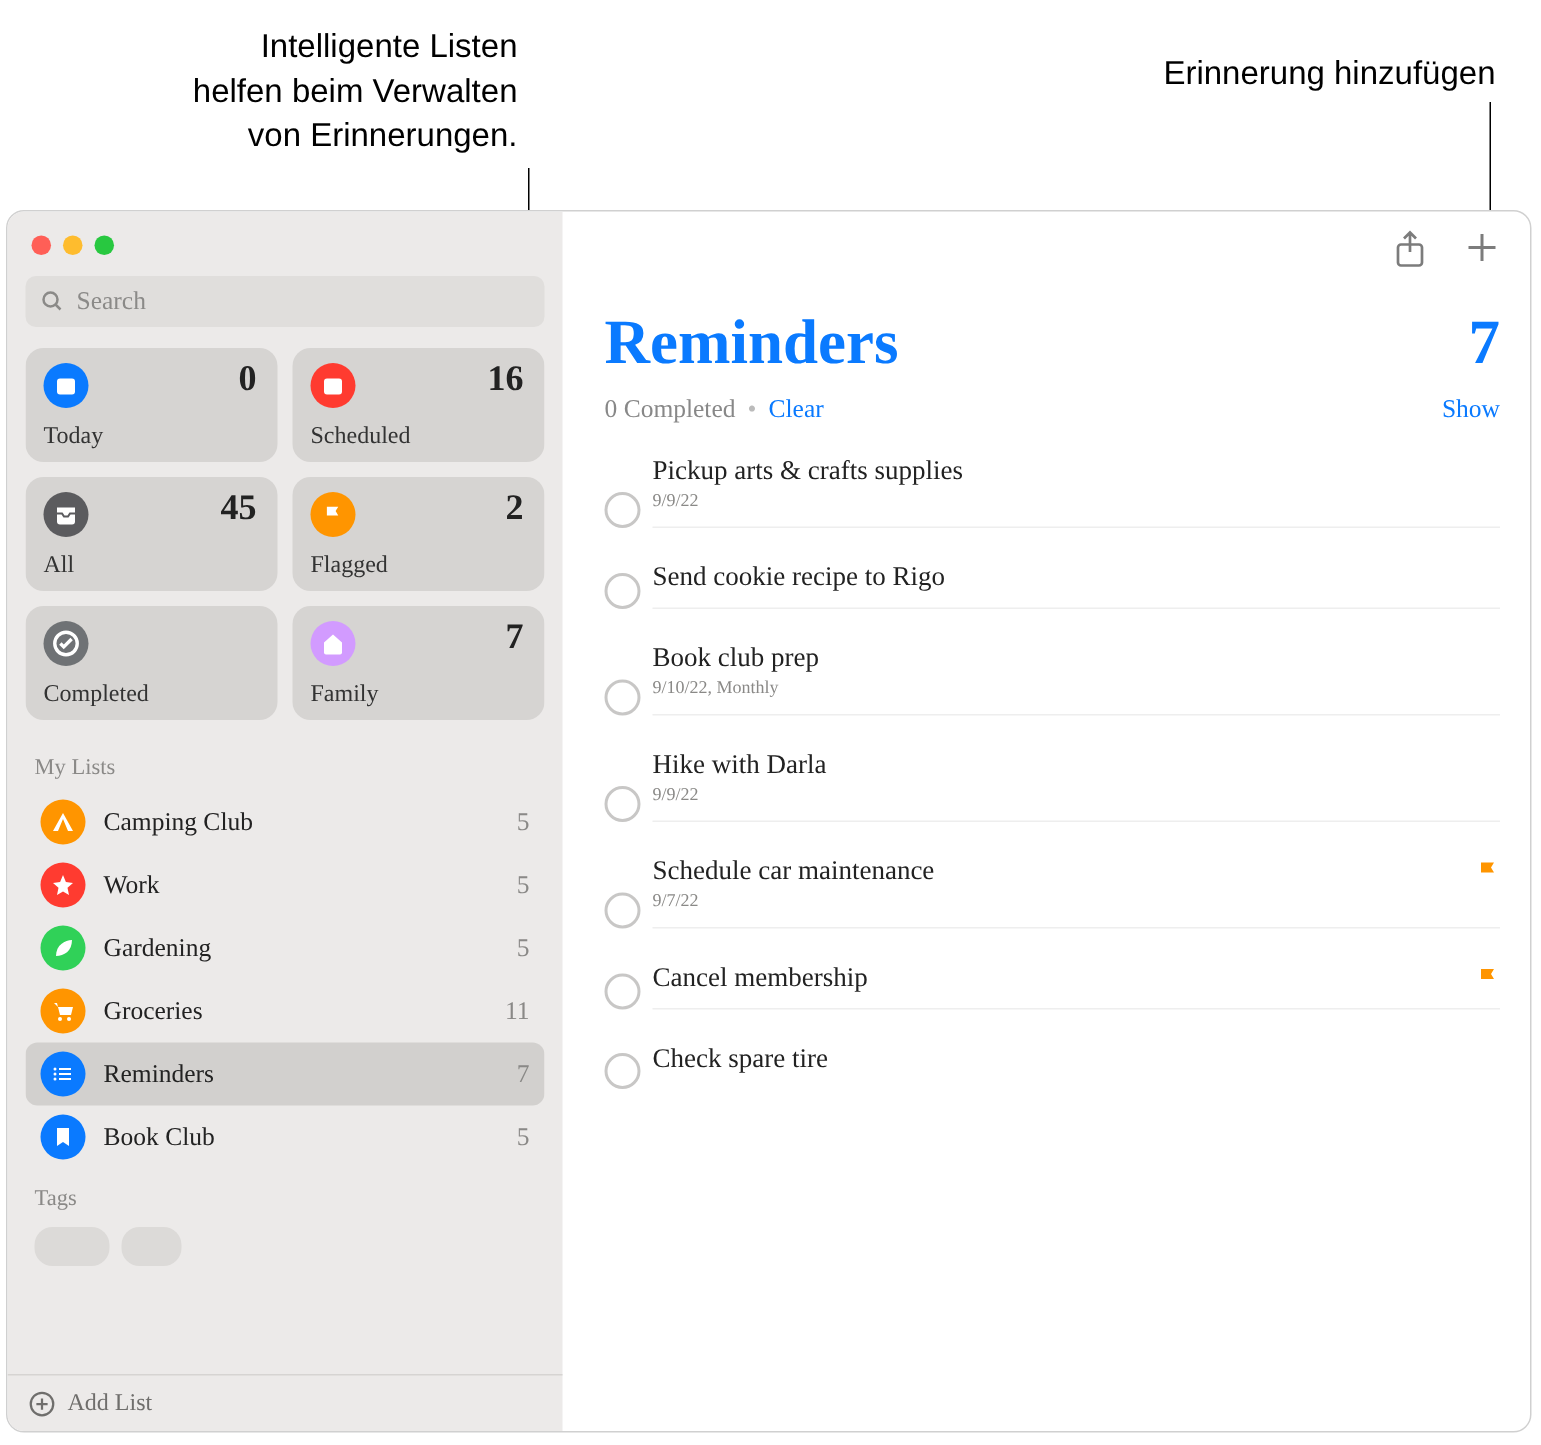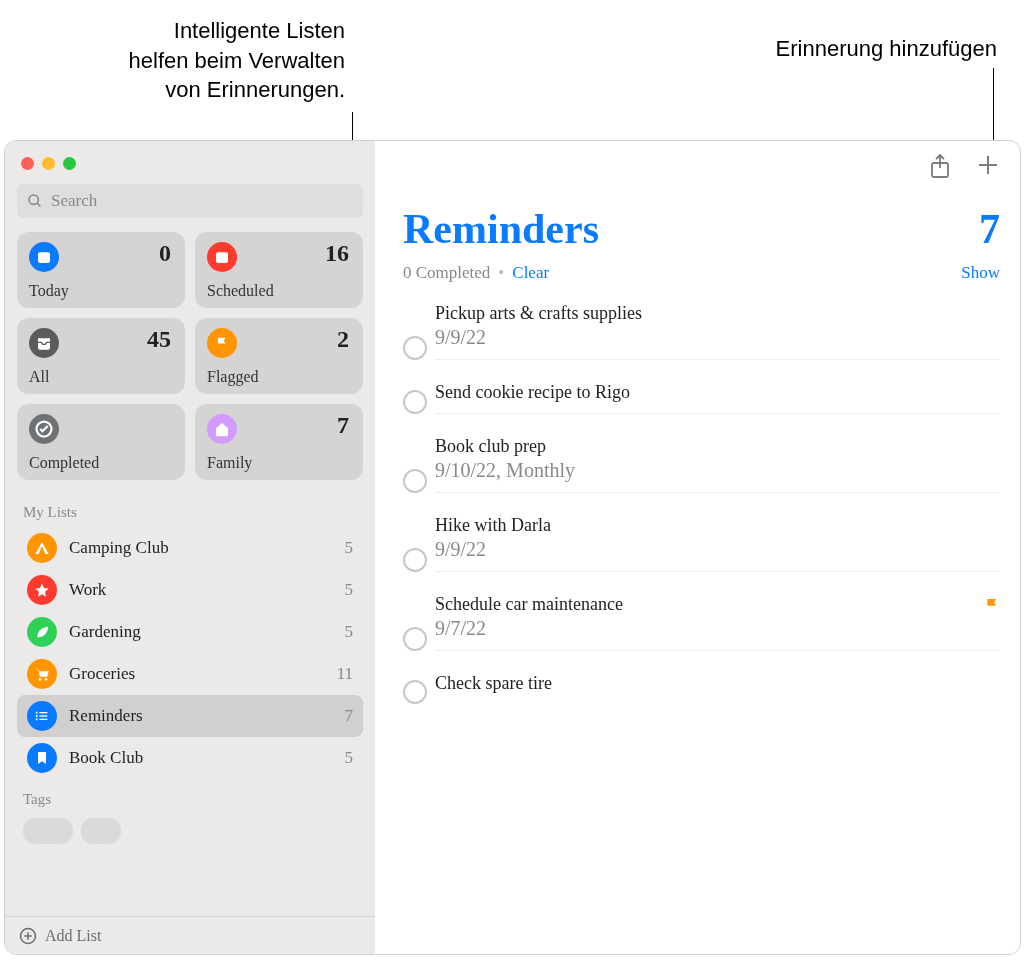--- a/index.html
+++ b/index.html
@@ -182,21 +182,21 @@
   .reminder .circle {
     width: 24px; height: 24px;
     border: 2px solid #c8c7c6;
     border-radius: 50%;
     margin-top: 2px;
     flex-shrink: 0;
   }
   .reminder-body { flex: 1; border-bottom: 1px solid #eee; padding-bottom: 10px; }
   .reminder:last-child .reminder-body { border-bottom: none; }
   .reminder-title { font-size: 18px; color: #222; }
-  .reminder-sub { font-size: 20px; color: #8a8987; padding-top: 2px; }
+  .reminder-sub { font-size: 12px; color: #8a8987; padding-top: 2px; }
   .tag { color: #0a7aff; }
   .flag { color: #ff9500; margin-left: 10px; }
   .reminder-row { display: flex; align-items: center; }
   svg { display: block; }
   .tags-row {
     display:flex; gap:8px; padding:4px 6px;
   }
   .tag-chip {
     background:#dcdad8; border-radius:12px; height:26px; width:50px;
   }
@@ -459,20 +459,34 @@
                 </svg>
               </span>
       </div>
       <div class="reminder-sub">9/7/22</div>
     </div>
         </div>
         <div class="reminder">
     <div class="circle"></div>
     <div class="reminder-body">
       <div class="reminder-row">
+        <div class="reminder-title" style="flex:1">Cancel membership</div>
+        <span class="flag">
+                <svg width="16" height="18" viewBox="0 0 24 24" fill="#ff9500">
+                  <path d="M5 2v20M5 3h13l-3 5 3 5H5"></path>
+                </svg>
+              </span>
+      </div>
+
+    </div>
+        </div>
+        <div class="reminder">
+    <div class="circle"></div>
+    <div class="reminder-body">
+      <div class="reminder-row">
         <div class="reminder-title" style="flex:1">Check spare tire</div>
 
       </div>
 
     </div>
         </div>
       </div>
   </div>
 </div>
 

